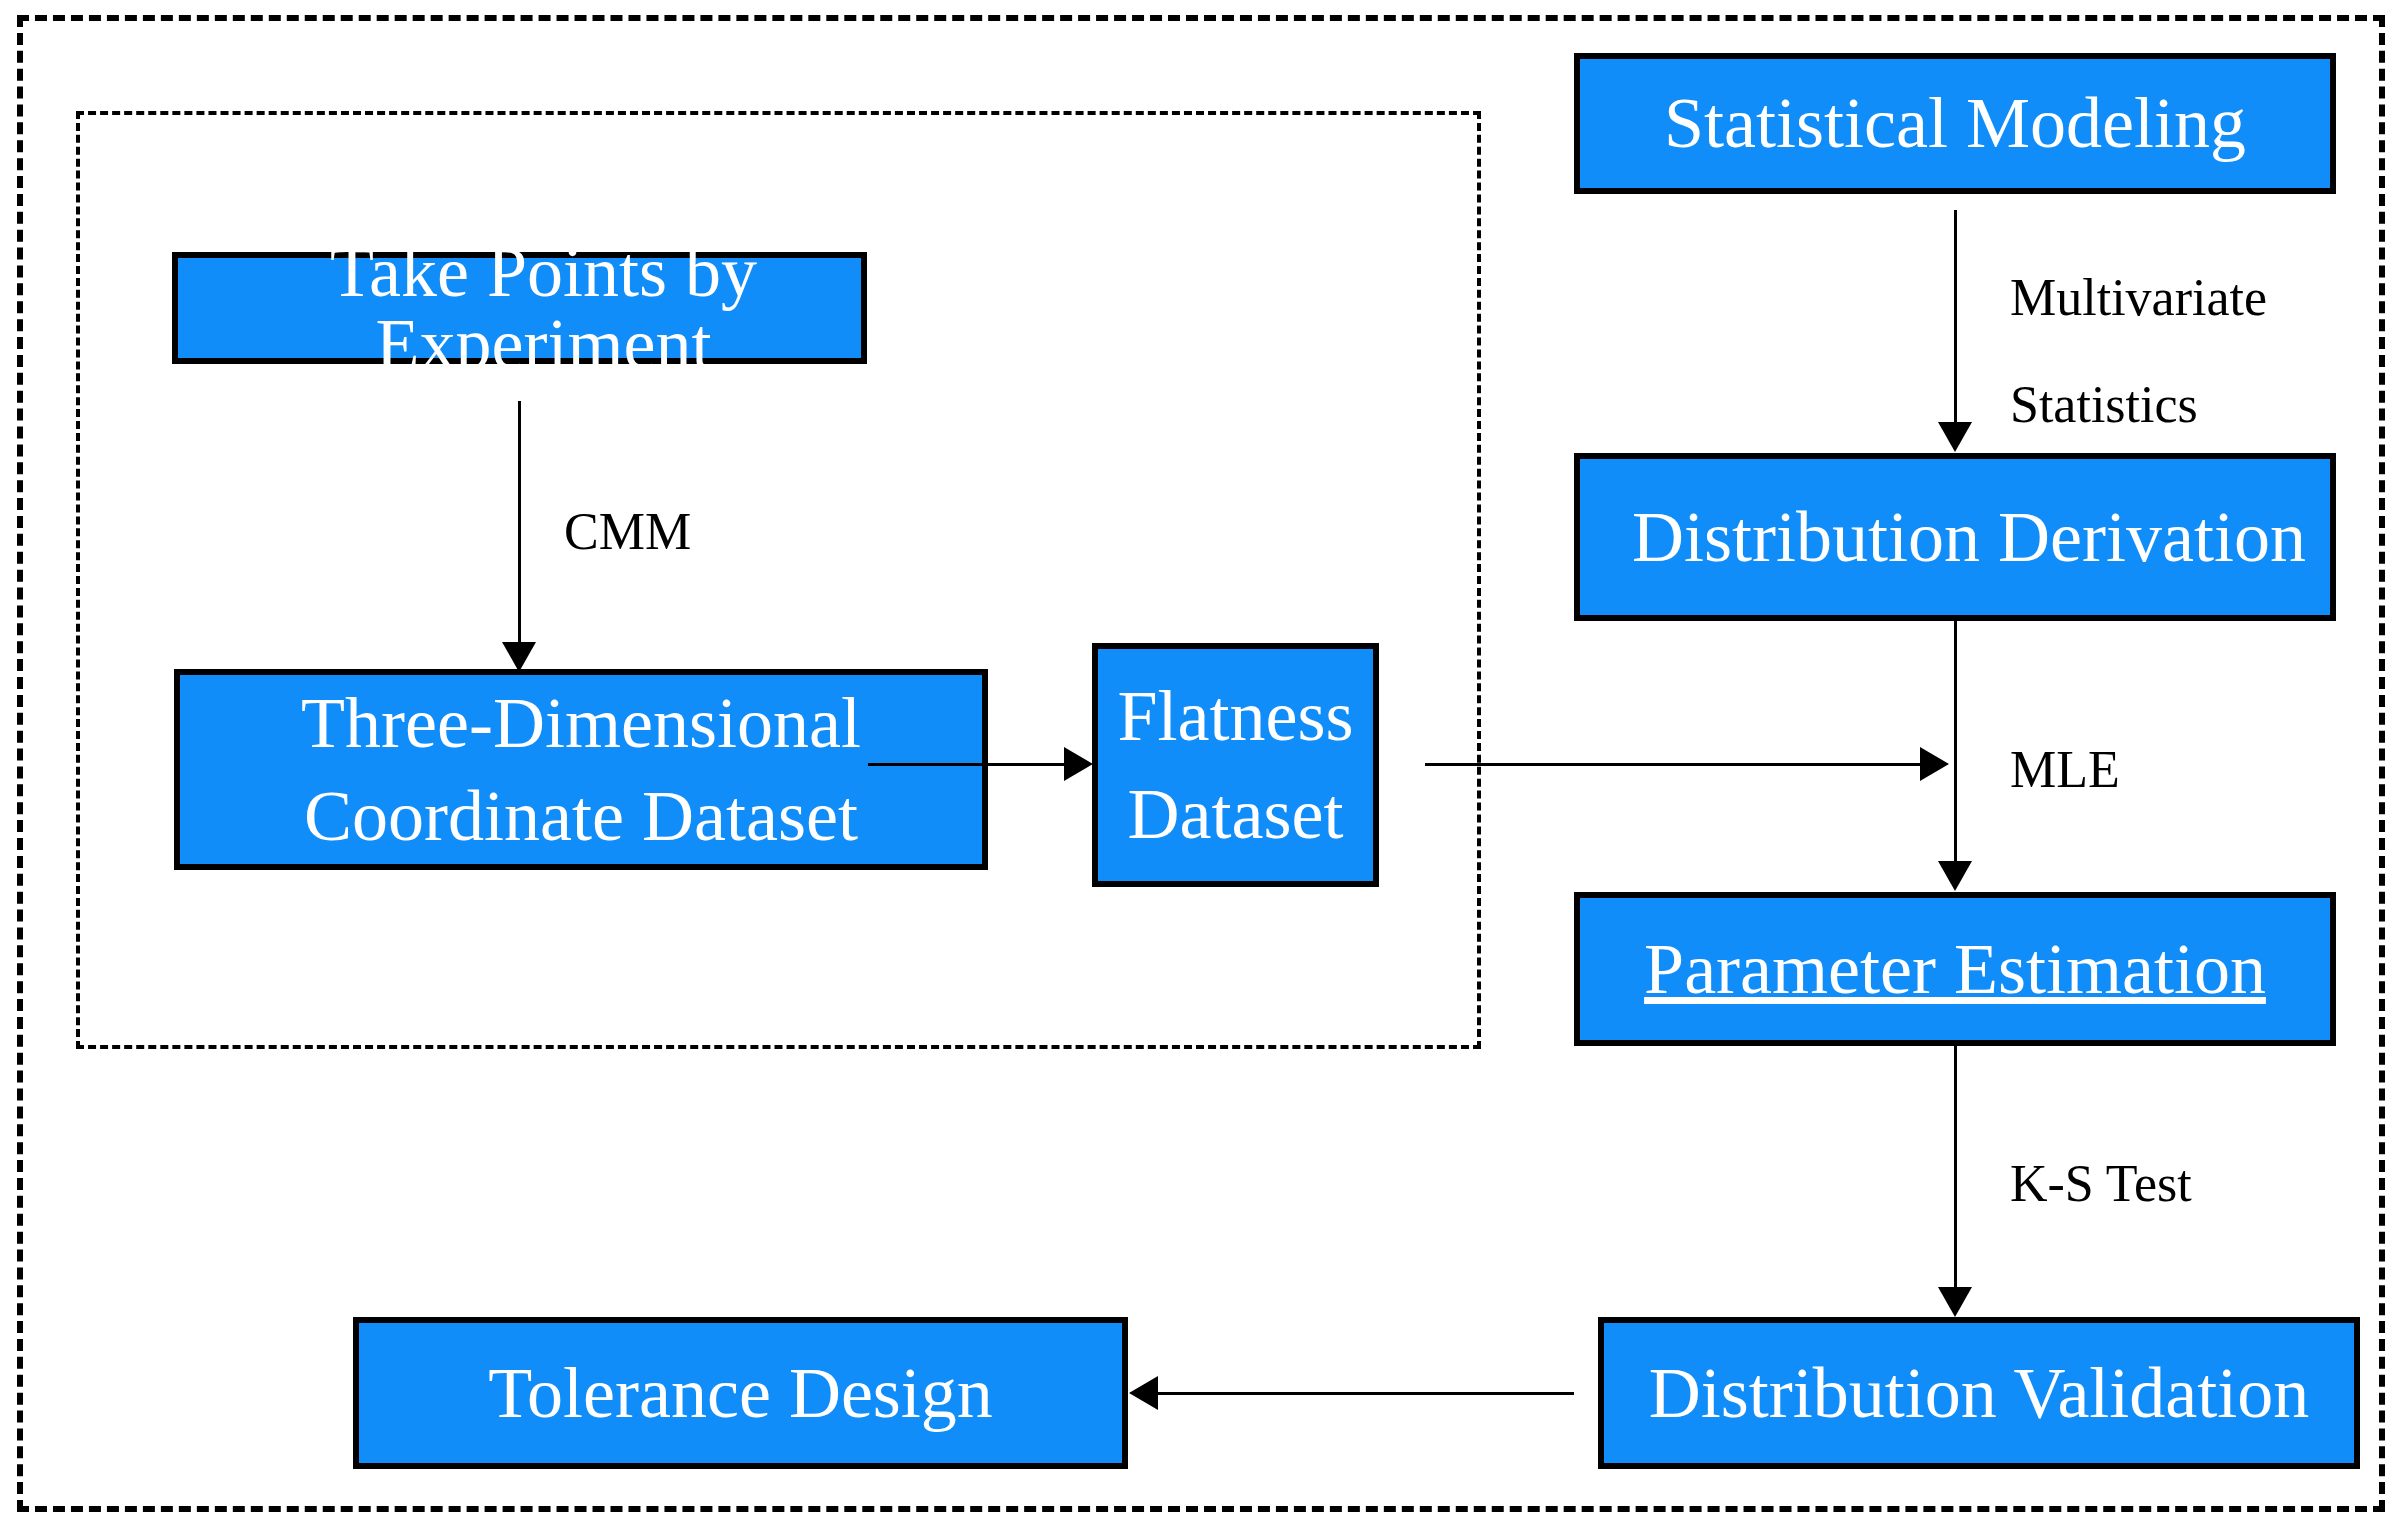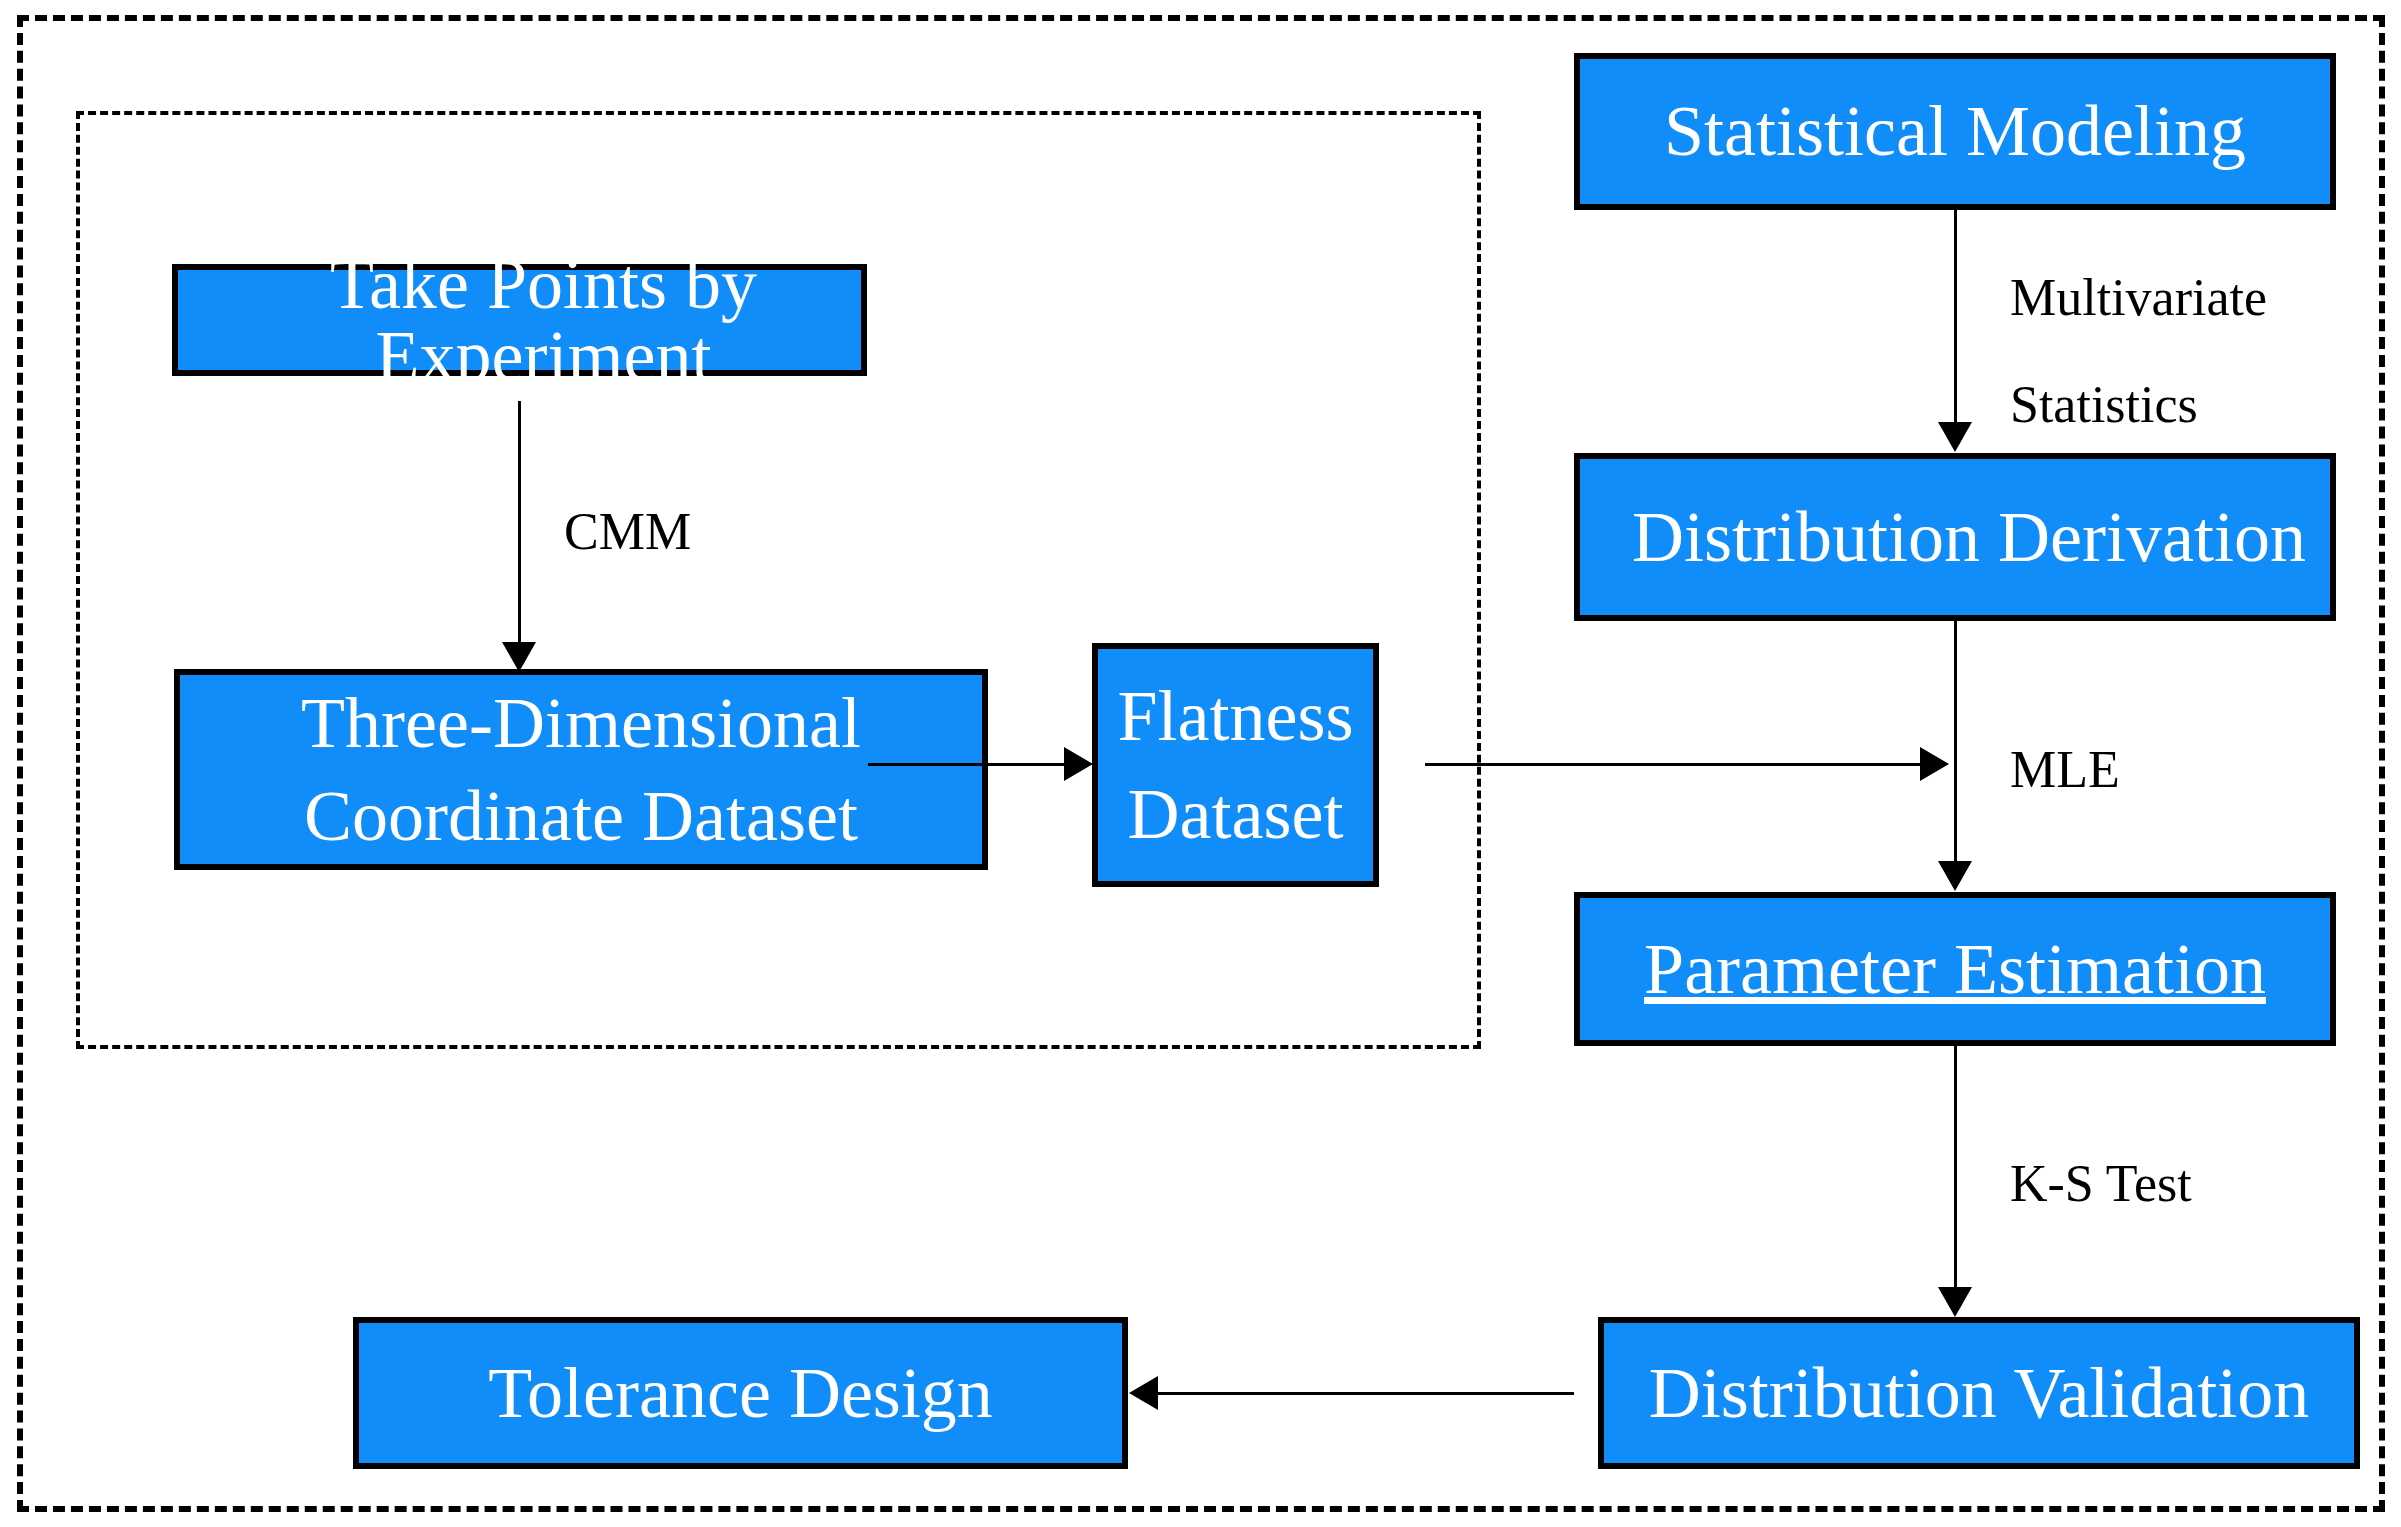--- a/index.html
+++ b/index.html
@@ -65,24 +65,24 @@
     line-height: 76px;
     white-space: nowrap;
   }
   .edge-label.twoline { line-height: 107px; white-space: normal; }
 
   
   .outer { left: 17px; top: 15.2px; width: 2368px; height: 1497px; }
   .inner { left: 76px; top: 111px; width: 1405px; height: 938px; }
 
   
-  .n-take     { left: 172px;  top: 264px;  width: 695px;  height: 112px; line-height: 72px; padding-left: 48px; }
+  .n-take     { left: 172px;  top: 252px;  width: 695px;  height: 112px; line-height: 72px; padding-left: 48px; }
   .n-three    { left: 174px;  top: 669px;  width: 814px;  height: 201px; line-height: 93px; }
   .n-flat     { left: 1092px; top: 643px;  width: 287px;  height: 244px; line-height: 98px; }
-  .n-statmod  { left: 1574px; top: 53px;   width: 762px; height: 157px; }
+  .n-statmod  { left: 1574px; top: 53px;   width: 762px; height: 141px; }
   .n-deriv    { left: 1574px; top: 453px;  width: 762px; height: 168px; padding-left: 28px; }
   .n-param    { left: 1574px; top: 892px; width: 762px; height: 154px; text-decoration: underline; }
   .n-valid    { left: 1598px; top: 1317px; width: 762px; height: 152px; }
   .n-toler    { left: 353px;  top: 1317px; width: 775px; height: 152px; }
 
   
   .e-cmm-shaft      { left: 518px;  top: 401px;  width: 3px;   height: 241px; }
   .e-cmm-head       { left: 502px;  top: 642px; }
   .e-3d2flat-shaft  { left: 868px; top: 763px; width: 198px; height: 3px; }
   .e-3d2flat-head   { left: 1064px; top: 747px; }

